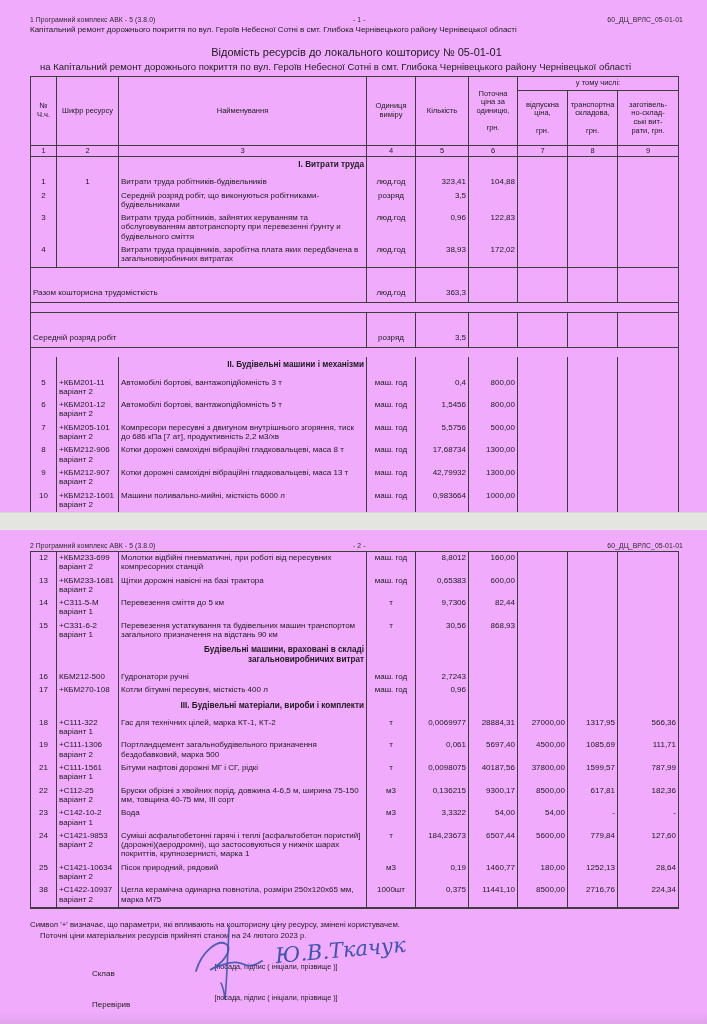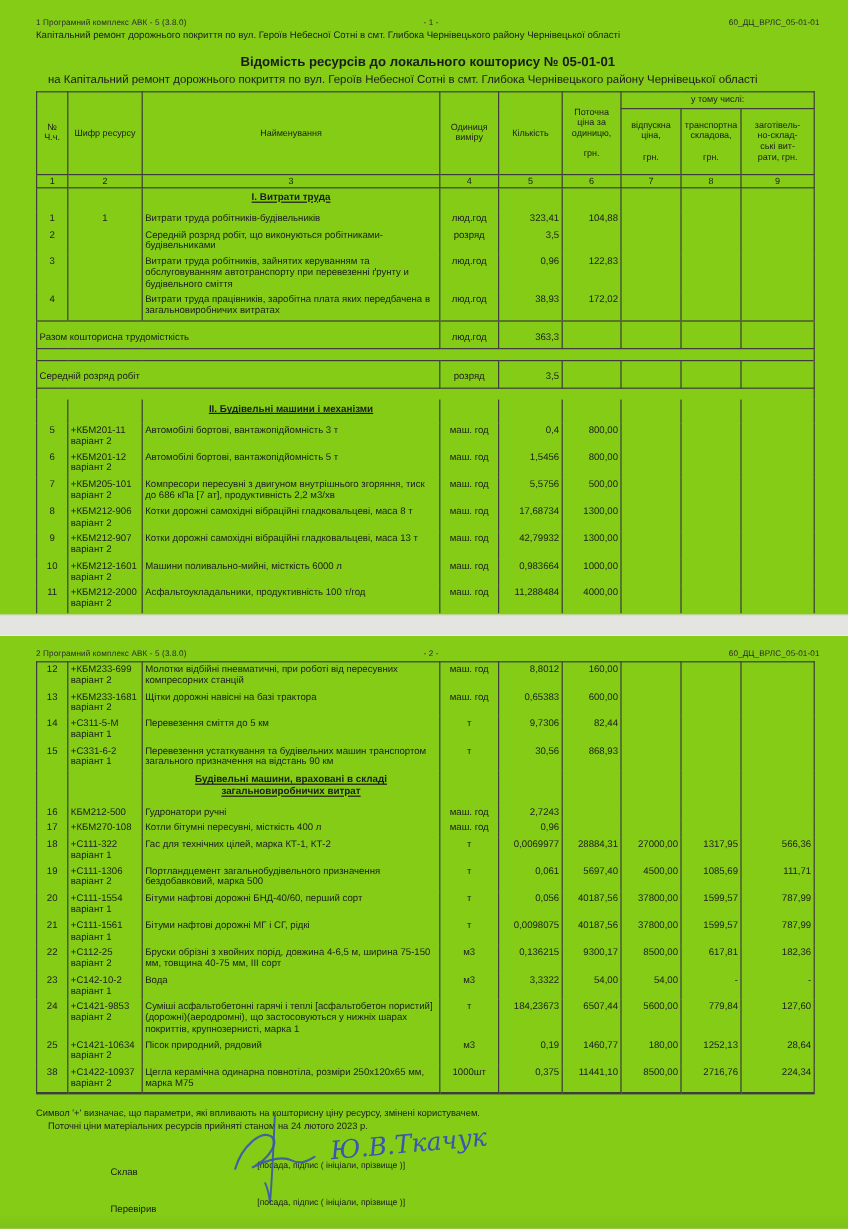--- a/index.html
+++ b/index.html
@@ -3,30 +3,30 @@
 <meta charset="utf-8">
 <style>
   html,body{margin:0;padding:0;}
   body{
     width:707px;height:1024px;overflow:hidden;
     background:#efefec;
     font-family:"Liberation Sans", sans-serif;
     color:#1c1c1c;
     -webkit-font-smoothing:antialiased;
   }
-  .page{width:707px;background:#84cc16;position:relative;overflow:hidden;}
+  .page{width:707px;background:#f0abfc;position:relative;overflow:hidden;}
   #page1{height:512px;}
   #page2{height:496px;}
   .divider{height:16px;background:#e4e4e0;border-top:1px solid #d6d6d1;border-bottom:1px solid #ececE8;}
   .inner{padding:16px 24px 0 30px;}
   .meta{display:flex;justify-content:space-between;font-size:6.8px;color:#2a2a2a;letter-spacing:.1px;}
   .meta .mc{flex:1;text-align:center;}
   .meta .mr{min-width:120px;text-align:right;}
   .subject{font-size:8px;margin-top:2px;}
-  .doc-title{text-align:center;font-size:11px;font-weight:bold;margin-top:12px;}
+  .doc-title{text-align:center;font-size:11px;font-weight:normal;margin-top:12px;}
   .doc-subtitle{text-align:left;font-size:9.5px;line-height:11px;margin-top:3px;padding:0 10px;}
 
   table.res{border-collapse:collapse;table-layout:fixed;width:648px;margin-top:4px;}
   table.res th, table.res td{
     border-left:1px solid #3d3d3d;border-right:1px solid #3d3d3d;
     font-weight:normal;vertical-align:top;overflow:hidden;
   }
   table.res th{
     border:1px solid #3d3d3d;
     font-size:7.5px;line-height:8.6px;text-align:center;
@@ -34,22 +34,22 @@
   }
   th.vbot{vertical-align:bottom;padding-bottom:2px;border-radius:15px;}
   th.incl{height:11px;vertical-align:middle;}
   tr.subhead th{height:52px;margin-top:16px;}
   tr.nums th{height:10px;font-size:7.5px;padding:0;}
   table.res td{font-size:8px;line-height:9.3px;padding:1px 2px 3px 2px;}
   td.num{text-align:center;padding-left:0;padding-right:0;}
   td.tc{text-align:center;}
   td.tr0{text-align:right;padding-right:3px;}
   td.code{padding-left:2px;}
-  .secTitle{font-weight:bold;text-decoration:underline;text-align:center;white-space:pre-line;margin:2px 0 4px 0;font-size:8.2px;}
-  tr.sum td{border-top:1px solid #3d3d3d;border-bottom:1px solid #3d3d3d;padding-top:8px;padding-bottom:5px;}
+  .secTitle{font-weight:bold;text-align:right;white-space:pre-line;margin:2px 0 4px 0;font-size:8.2px;}
+  tr.sum td{border-top:1px solid #3d3d3d;border-bottom:1px solid #3d3d3d;padding-top:20px;padding-bottom:5px;}
   td.sumname{padding-left:36px;}
   tr.gap td{height:9px;border-top:none;border-bottom:none;padding:0;}
   #t2 tr.first td{border-top:1px solid #3d3d3d;}
   #t2 tr.last td{border-bottom:2px solid #3d3d3d;}
   #t2{margin-top:2px;}
 
   .notes{margin-top:10px;font-size:7.8px;line-height:11px;}
   .note2{margin-left:10px;}
   .sigblock{margin:20px 0 0 62px;position:relative;}
   .sigrow{display:flex;align-items:flex-start;position:relative;}
@@ -450,20 +450,33 @@
             </td>
             <td class="name">Котли бітумні пересувні, місткість 400 л</td>
             <td class="unit tc">маш. год</td>
             <td class="qty tr0">0,96</td>
             <td class="price tr0"></td>
             <td class="sell tr0"></td>
             <td class="transp tr0"></td>
             <td class="stor tr0"></td>
           </tr>
           <tr>
+            <td class="num"></td>
+            <td class="code"></td>
+            <td class="name">
+              <div class="secTitle">ІІІ. Будівельні матеріали, вироби і комплекти</div>
+            </td>
+            <td class="unit"></td>
+            <td class="qty"></td>
+            <td class="price"></td>
+            <td class="sell"></td>
+            <td class="transp"></td>
+            <td class="stor"></td>
+          </tr>
+          <tr>
             <td class="num">18</td>
             <td class="code">
               <div>+С111-322</div>
               <div>варіант 1</div>
             </td>
             <td class="name">Гас для технічних цілей, марка КТ-1, КТ-2</td>
             <td class="unit tc">т</td>
             <td class="qty tr0">0,0069977</td>
             <td class="price tr0">28884,31</td>
             <td class="sell tr0">27000,00</td>
@@ -476,34 +489,20 @@
               <div>+С111-1306</div>
               <div>варіант 2</div>
             </td>
             <td class="name">Портландцемент загальнобудівельного призначення бездобавковий, марка 500</td>
             <td class="unit tc">т</td>
             <td class="qty tr0">0,061</td>
             <td class="price tr0">5697,40</td>
             <td class="sell tr0">4500,00</td>
             <td class="transp tr0">1085,69</td>
             <td class="stor tr0">111,71</td>
-          </tr>
-          <tr>
-            <td class="num">20</td>
-            <td class="code">
-              <div>+С111-1554</div>
-              <div>варіант 1</div>
-            </td>
-            <td class="name">Бітуми нафтові дорожні БНД-40/60, перший сорт</td>
-            <td class="unit tc">т</td>
-            <td class="qty tr0">0,056</td>
-            <td class="price tr0">40187,56</td>
-            <td class="sell tr0">37800,00</td>
-            <td class="transp tr0">1599,57</td>
-            <td class="stor tr0">787,99</td>
           </tr>
           <tr>
             <td class="num">21</td>
             <td class="code">
               <div>+С111-1561</div>
               <div>варіант 1</div>
             </td>
             <td class="name">Бітуми нафтові дорожні МГ і СГ, рідкі</td>
             <td class="unit tc">т</td>
             <td class="qty tr0">0,0098075</td>

